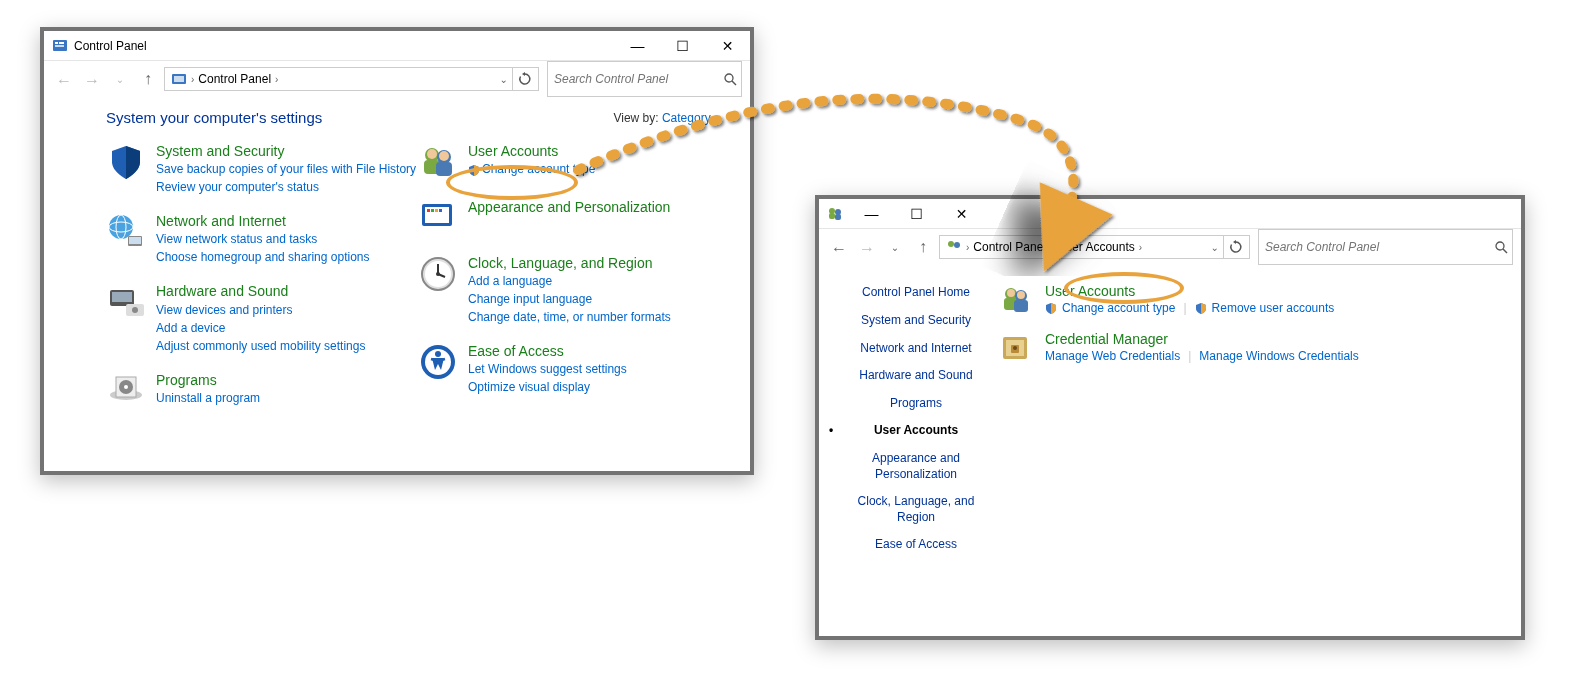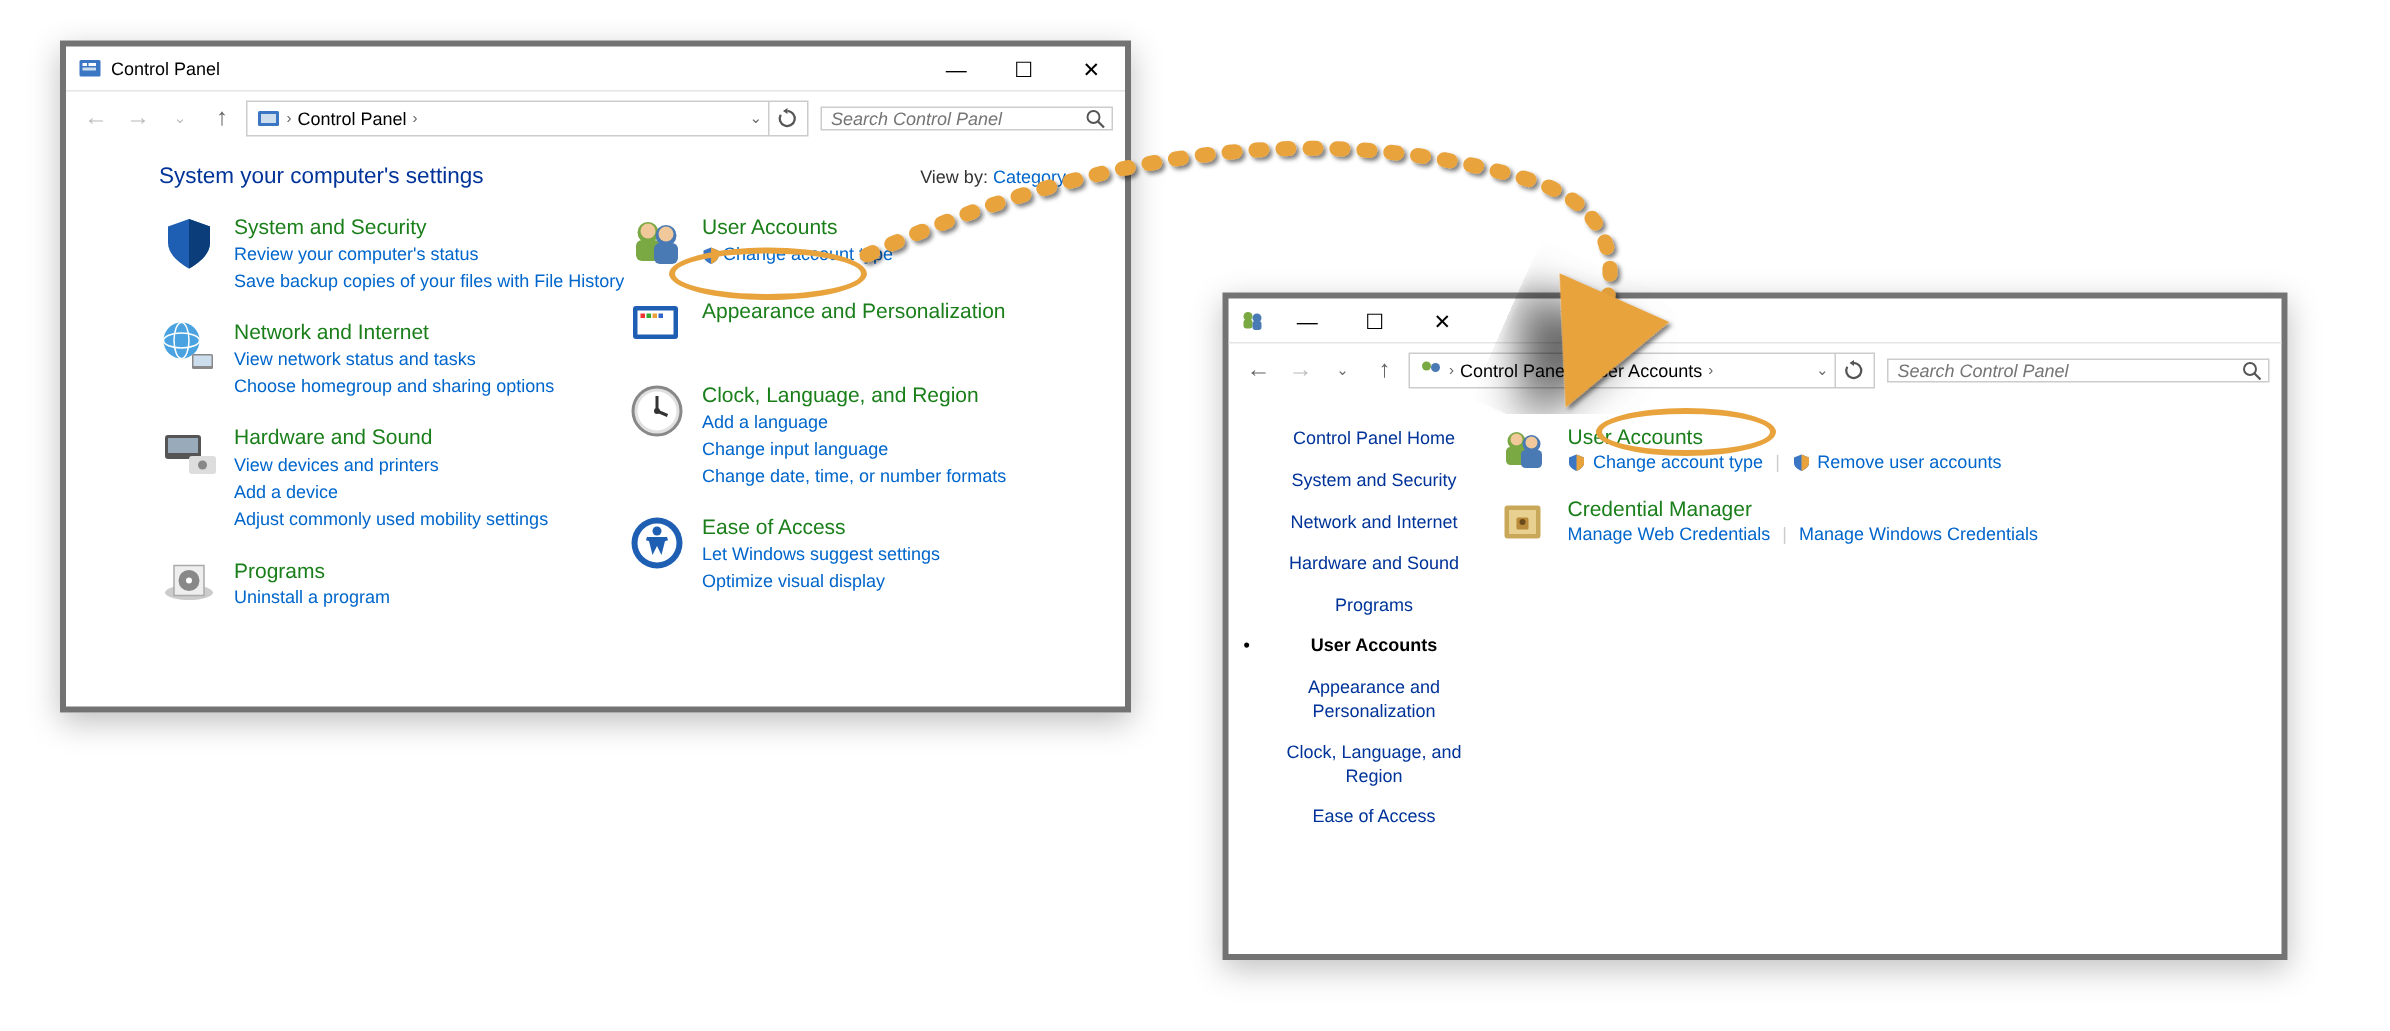--- a/index.html
+++ b/index.html
@@ -33,21 +33,21 @@
   .navbar {
     display: flex; align-items: center; height: 36px;
     padding: 0 8px; gap: 4px;
   }
   .nav-arrow { width: 24px; height:24px; display:flex; align-items:center; justify-content:center; color:#666; font-size:16px; }
   .nav-arrow.disabled { color: #bbb; }
   .address-bar { flex: 1; display:flex; align-items:center; border:1px solid #ccc; height:24px; padding:0 2px; font-size:12px; }
   .address-bar .seg { padding: 0 4px; display:flex; align-items:center; gap:3px; }
   .chev { color:#666; font-size:10px; }
   .refresh-btn { width:24px; height:22px; display:flex; align-items:center; justify-content:center; border-left:1px solid #ccc; }
-  .search-box { width: 195px; border:1px solid #ccc; height:16px; display:flex; align-items:center; padding:0 4px 0 6px; margin-left:4px; }
+  .search-box { width: 195px; border:1px solid #ccc; height:36px; display:flex; align-items:center; padding:0 4px 0 6px; margin-left:4px; }
   .search-box input { border:none; outline:none; flex:1; font-size:12px; font-style:italic; color:#666; background:transparent; }
   .search-icon { color:#555; font-size:13px; }
 
   .body-area { display:flex; padding: 8px 0 0 0; }
   .heading-row { display:flex; align-items:center; justify-content:space-between; padding: 12px 30px 8px 62px; }
   .heading { color:#003399; font-size:15px; }
   .viewby { font-size:12px; color:#333; }
   .viewby .cat { color:#0066cc; }
 
   .cat-grid { display:flex; gap: 0; padding: 8px 20px 20px 62px; }
@@ -153,22 +153,22 @@
     <div class="cat-col">
       <div class="cat-item">
         <div class="cat-icon">
           <svg width="40" height="40">
               <path d="M20 4 L34 9 L34 20 C34 30 20 37 20 37 C20 37 6 30 6 20 L6 9 Z" fill="#1e5fb3"></path>
               <path d="M20 4 L34 9 L34 20 C34 30 20 37 20 37 Z" fill="#0b3d7a"></path>
             </svg>
         </div>
         <div>
           <a class="cat-title">System and Security</a>
+          <a class="cat-link">Save backup copies of your files with File History</a>
           <a class="cat-link">Review your computer's status</a>
-          <a class="cat-link">Save backup copies of your files with File History</a>
         </div>
       </div>
 
       <div class="cat-item">
         <div class="cat-icon">
           <svg width="40" height="40">
               <circle cx="15" cy="15" r="12" fill="#4aa3e0"></circle>
               <ellipse cx="15" cy="15" rx="12" ry="5" fill="none" stroke="#fff" stroke-width="1"></ellipse>
               <ellipse cx="15" cy="15" rx="5" ry="12" fill="none" stroke="#fff" stroke-width="1"></ellipse>
               <rect x="22" y="24" width="14" height="10" fill="#888" rx="1"></rect>

